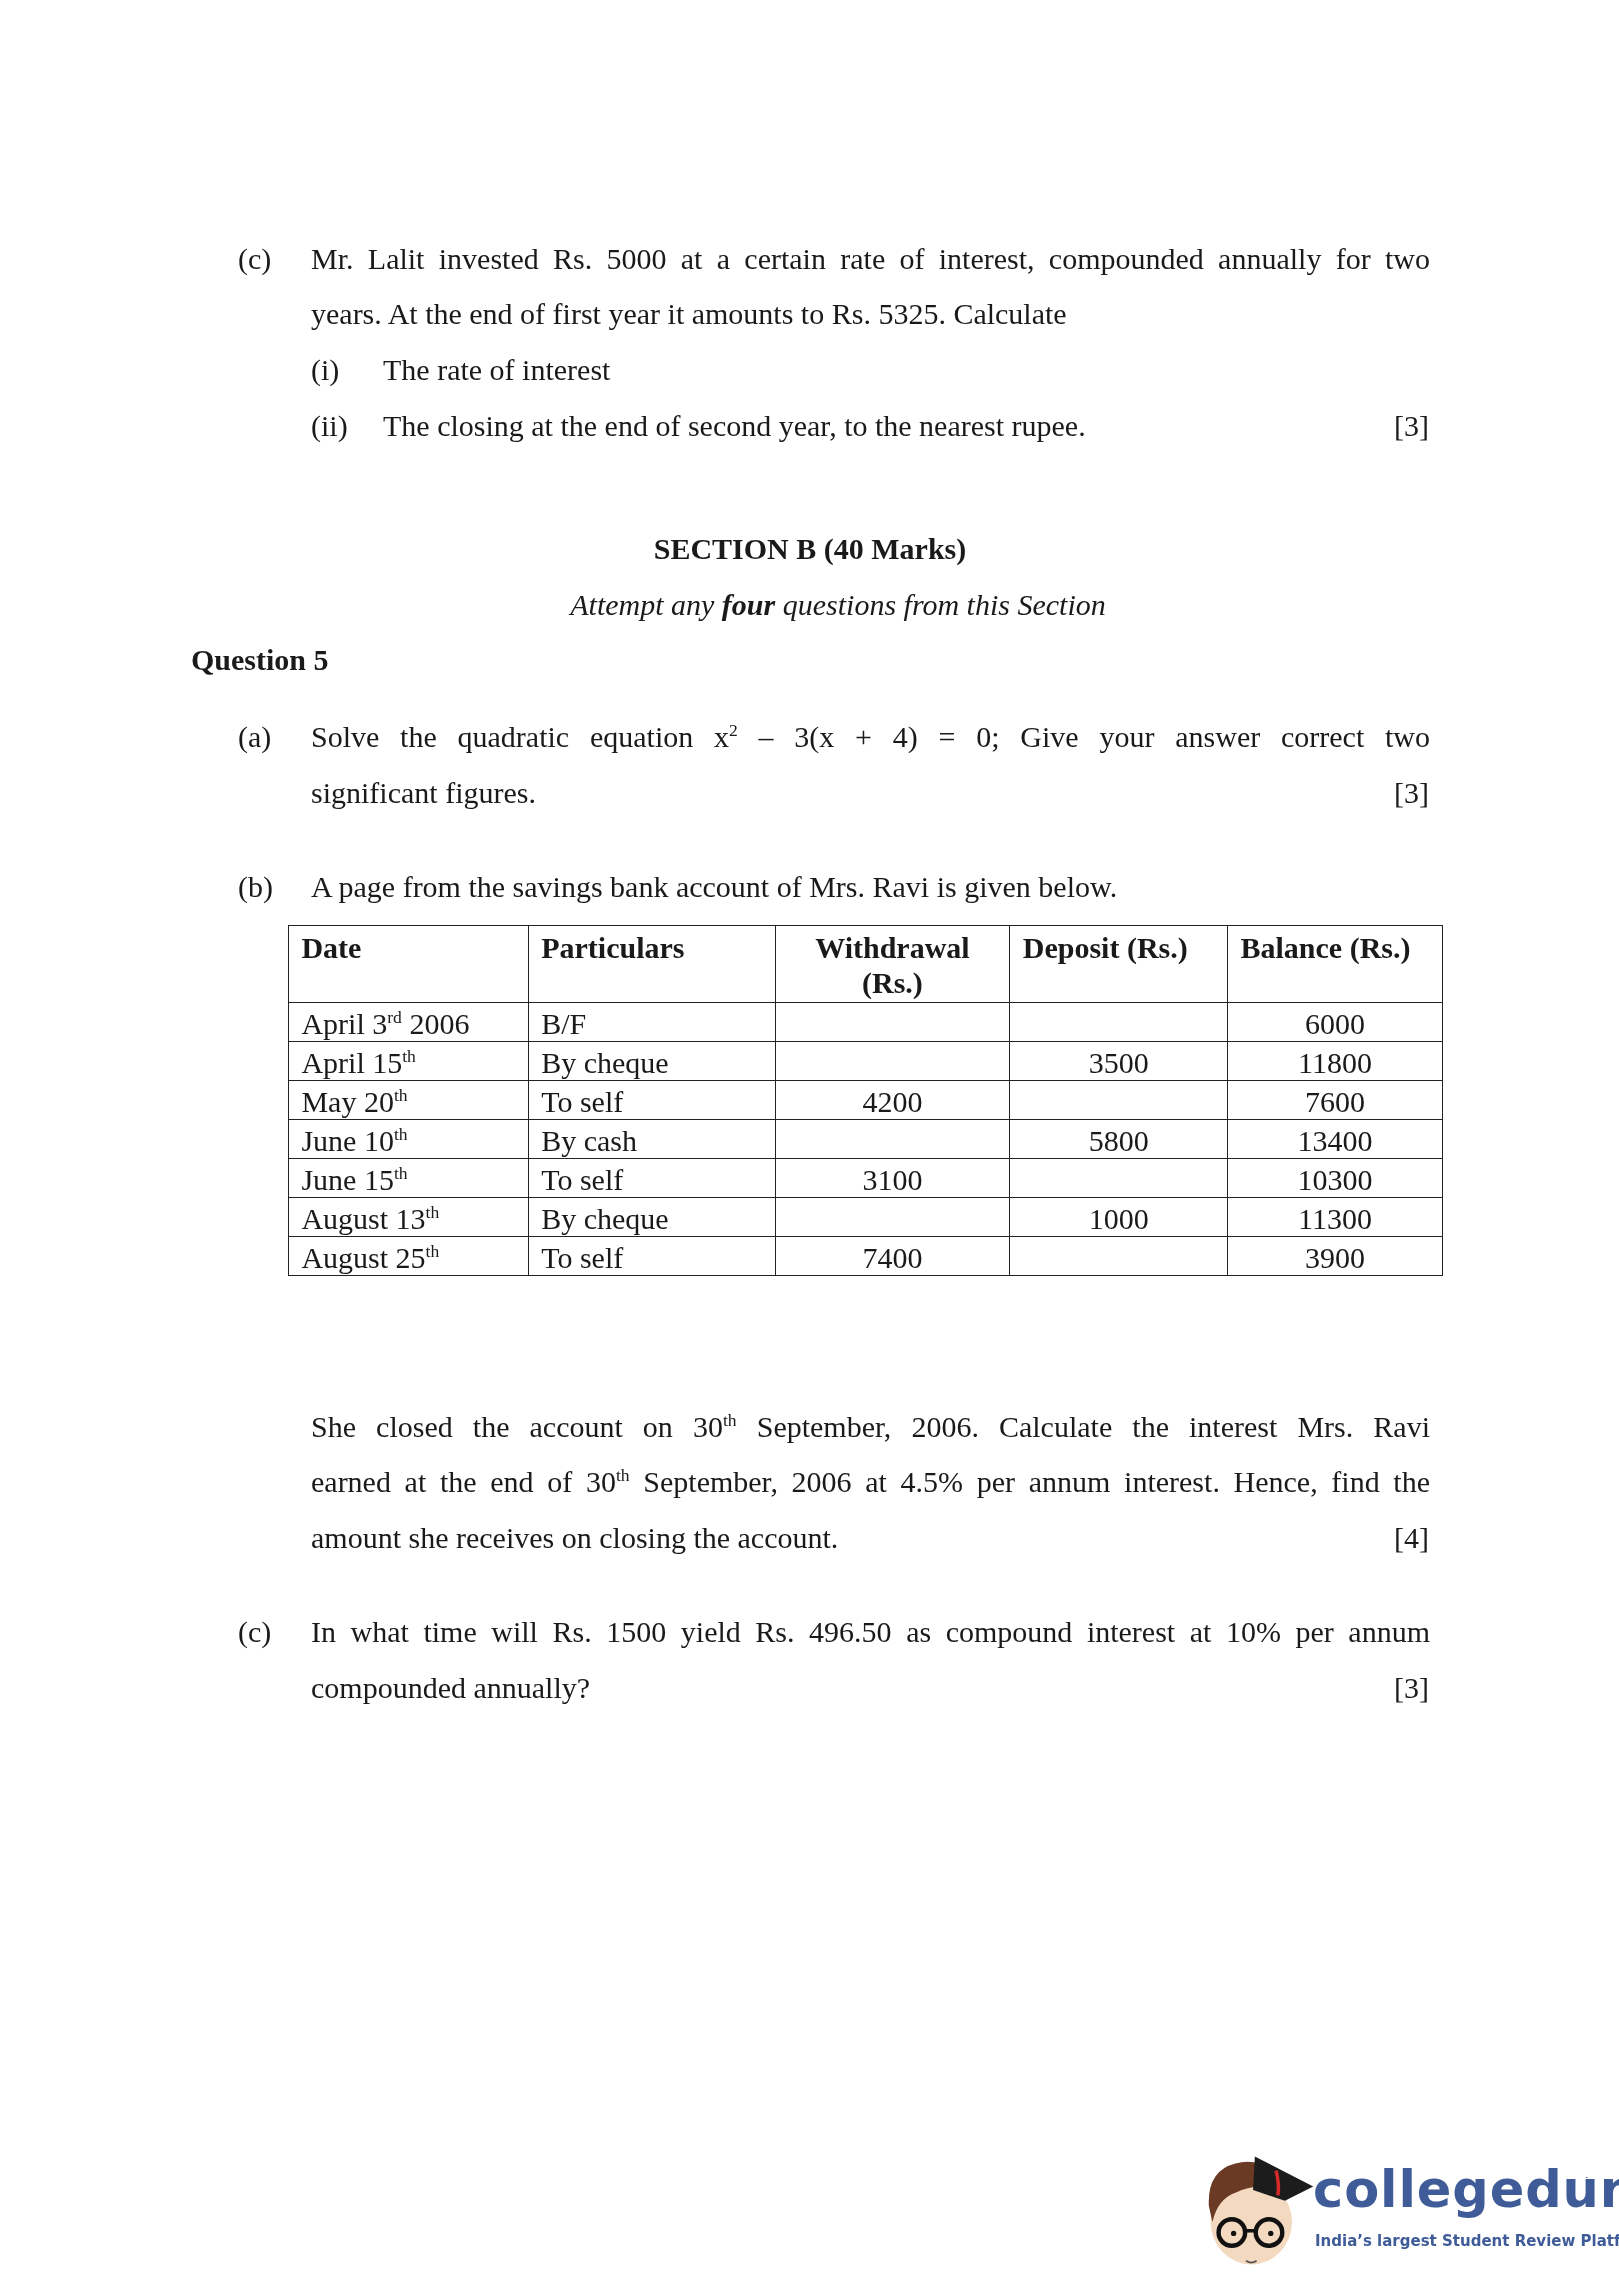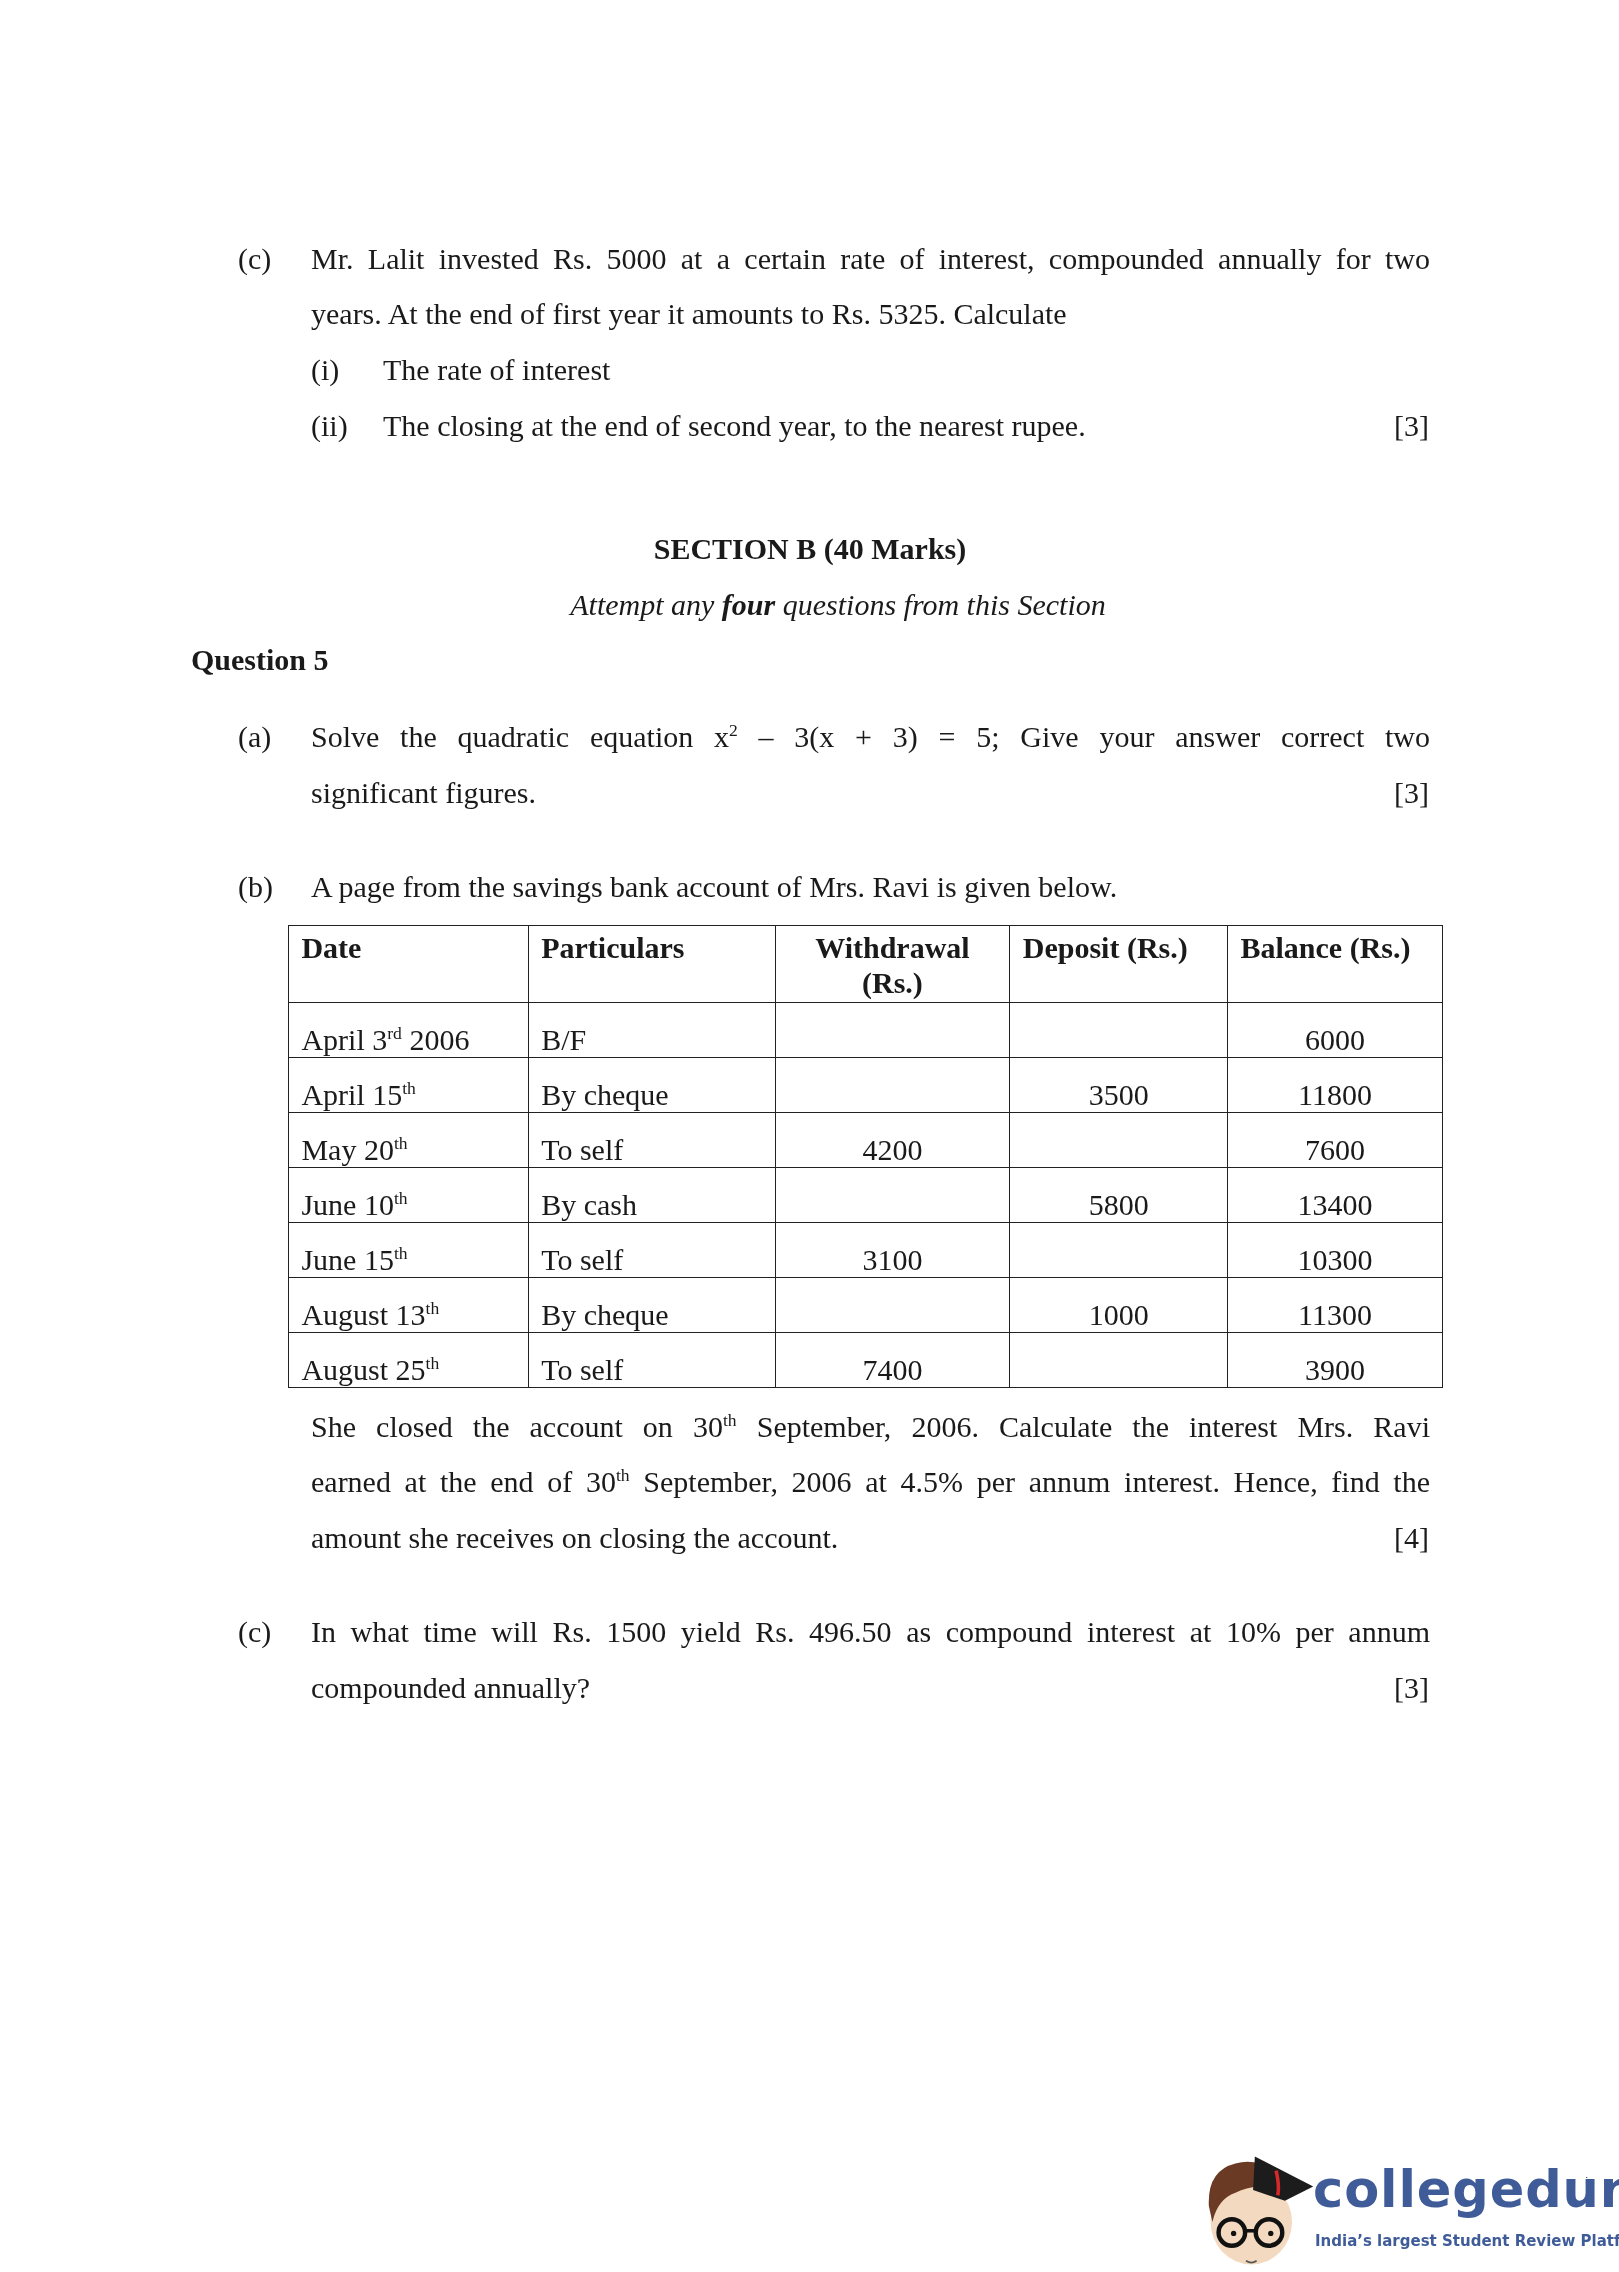--- a/index.html
+++ b/index.html
@@ -12,21 +12,21 @@
   .just { text-align: justify; text-align-last: justify; }
   sup { font-size: 17.6px; vertical-align: 10.6px; line-height: 0; }
   .bold { font-weight: bold; }
   .center { text-align: center; }
 
   table.acct { position: absolute; left: 288px; top: 925px; width: 1155px;
     border-collapse: collapse; font-size: 30px; }
   table.acct th, table.acct td { border: 1.8px solid #222; padding: 0 12.4px; vertical-align: top; line-height: 35px; }
   table.acct th { font-weight: bold; text-align: left; height: 72px; padding-top: 3.5px; }
   table.acct th.c { text-align: center; }
-  table.acct td { height: 35px; padding-top: 19px; }
+  table.acct td { height: 35px; padding-top: 3px; }
   table.acct td.num { text-align: center; }
   .col-date { width: 214px; }
   .col-part { width: 221px; }
   .col-wd { width: 209px; }
   .col-dep { width: 192px; }
 
   .logo { position: absolute; left: 1200px; top: 2144px; width: 415px; height: 124px; }
   .logo-word { position: absolute; left: 113px; top: 16px; font-family: "DejaVu Sans", sans-serif;
     font-size: 51px; font-weight: bold; color: #3f5c99; letter-spacing: 0.9px; }
   .logo-com { position: absolute; left: 395px; top: 32px; font-family: "DejaVu Sans", sans-serif;
@@ -48,21 +48,21 @@
   <span class="marks" style="top:408px;">[3]</span>
 </div>
 
 <div class="abs txt bold center" style="left:0; width:1620px; top:531px;">SECTION B (40 Marks)</div>
 <div class="abs txt center" style="left:0; width:1620px; top:587px; font-style:italic;margin-left:28px;"><span>Attempt any </span><b>four</b><span> questions from this Section</span></div>
 
 <div class="abs txt bold" style="left:191px; top:642px;">Question 5</div>
 
 <div>
   <span class="lbl" style="left:238px; top:719px;">(a)</span>
-  <div class="abs txt just" style="left:311px; top:719px; width:1119px;"><span>Solve the quadratic equation x</span><sup>2</sup><span> – 3(x + 3) = 5; Give your answer correct two</span></div>
+  <div class="abs txt just" style="left:311px; top:719px; width:1119px;"><span>Solve the quadratic equation x</span><sup>2</sup><span> – 3(x + 4) = 0; Give your answer correct two</span></div>
   <div class="abs txt" style="left:311px; top:775px;">significant figures.</div>
   <span class="marks" style="top:775px;">[3]</span>
 </div>
 
 <div>
   <span class="lbl" style="left:238px; top:869px;">(b)</span>
   <div class="abs txt" style="left:311px; top:869px;">A page from the savings bank account of Mrs. Ravi is given below.</div>
 
   <table class="acct">
     <thead>

